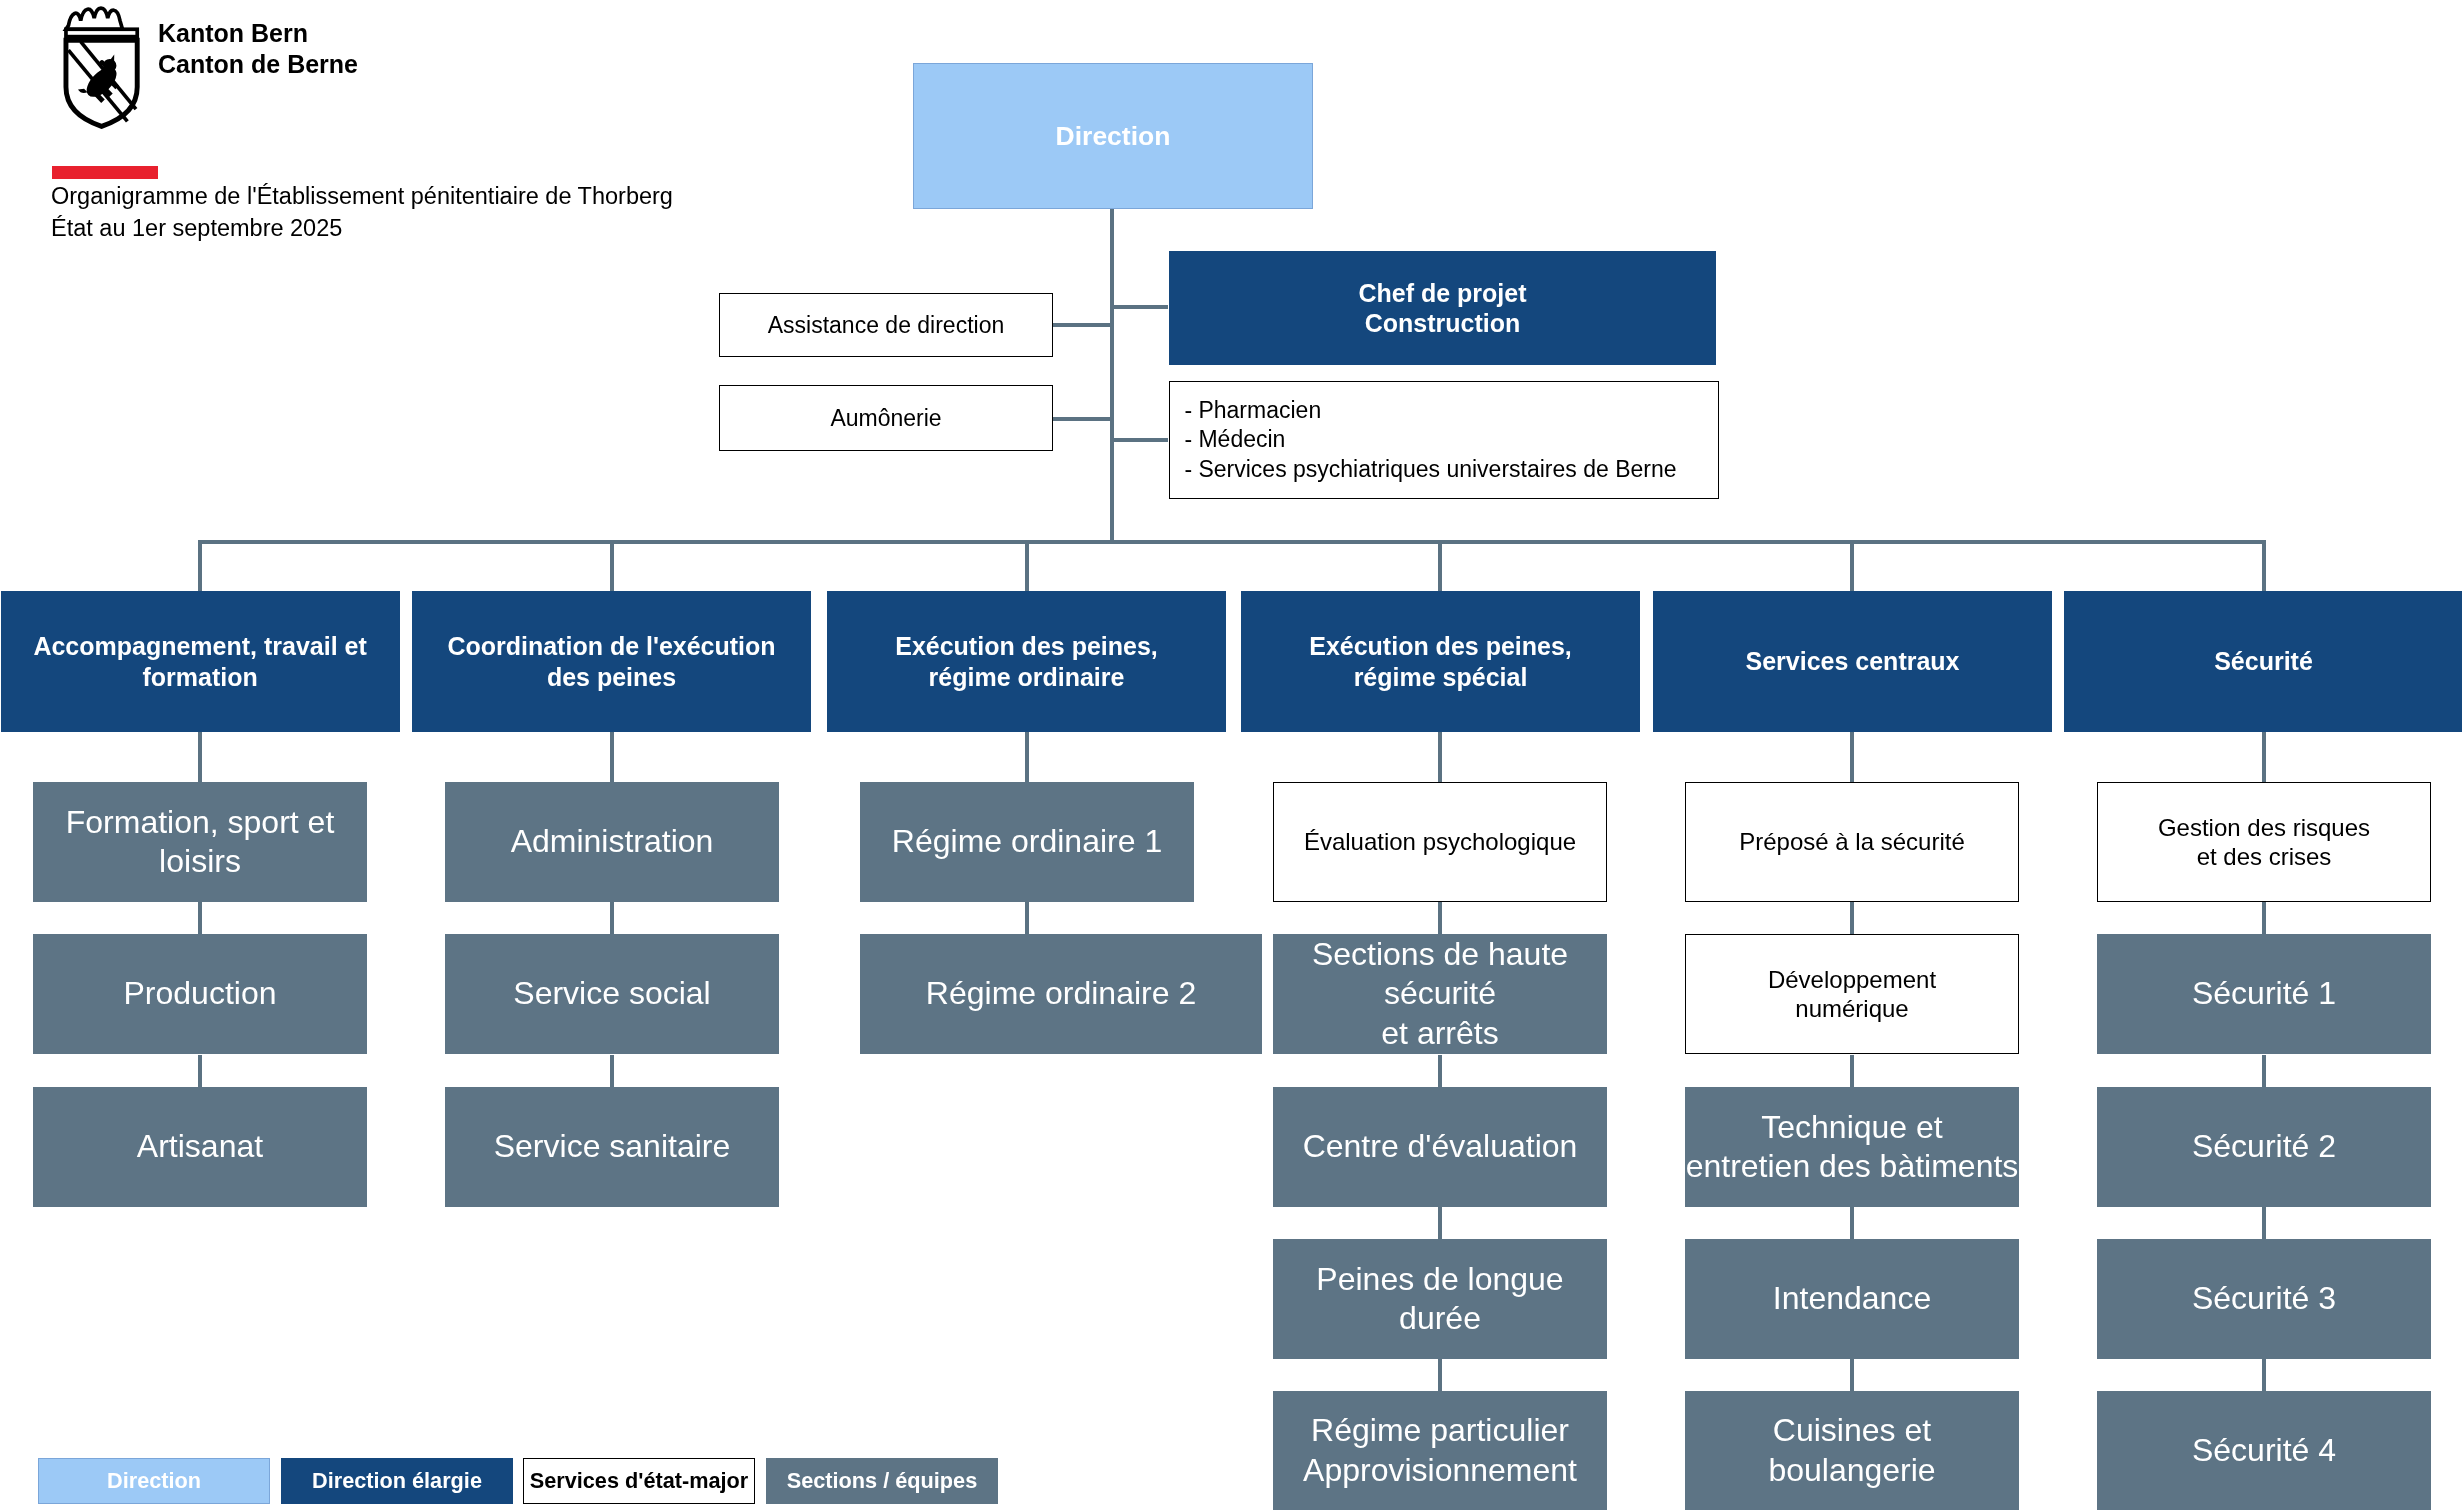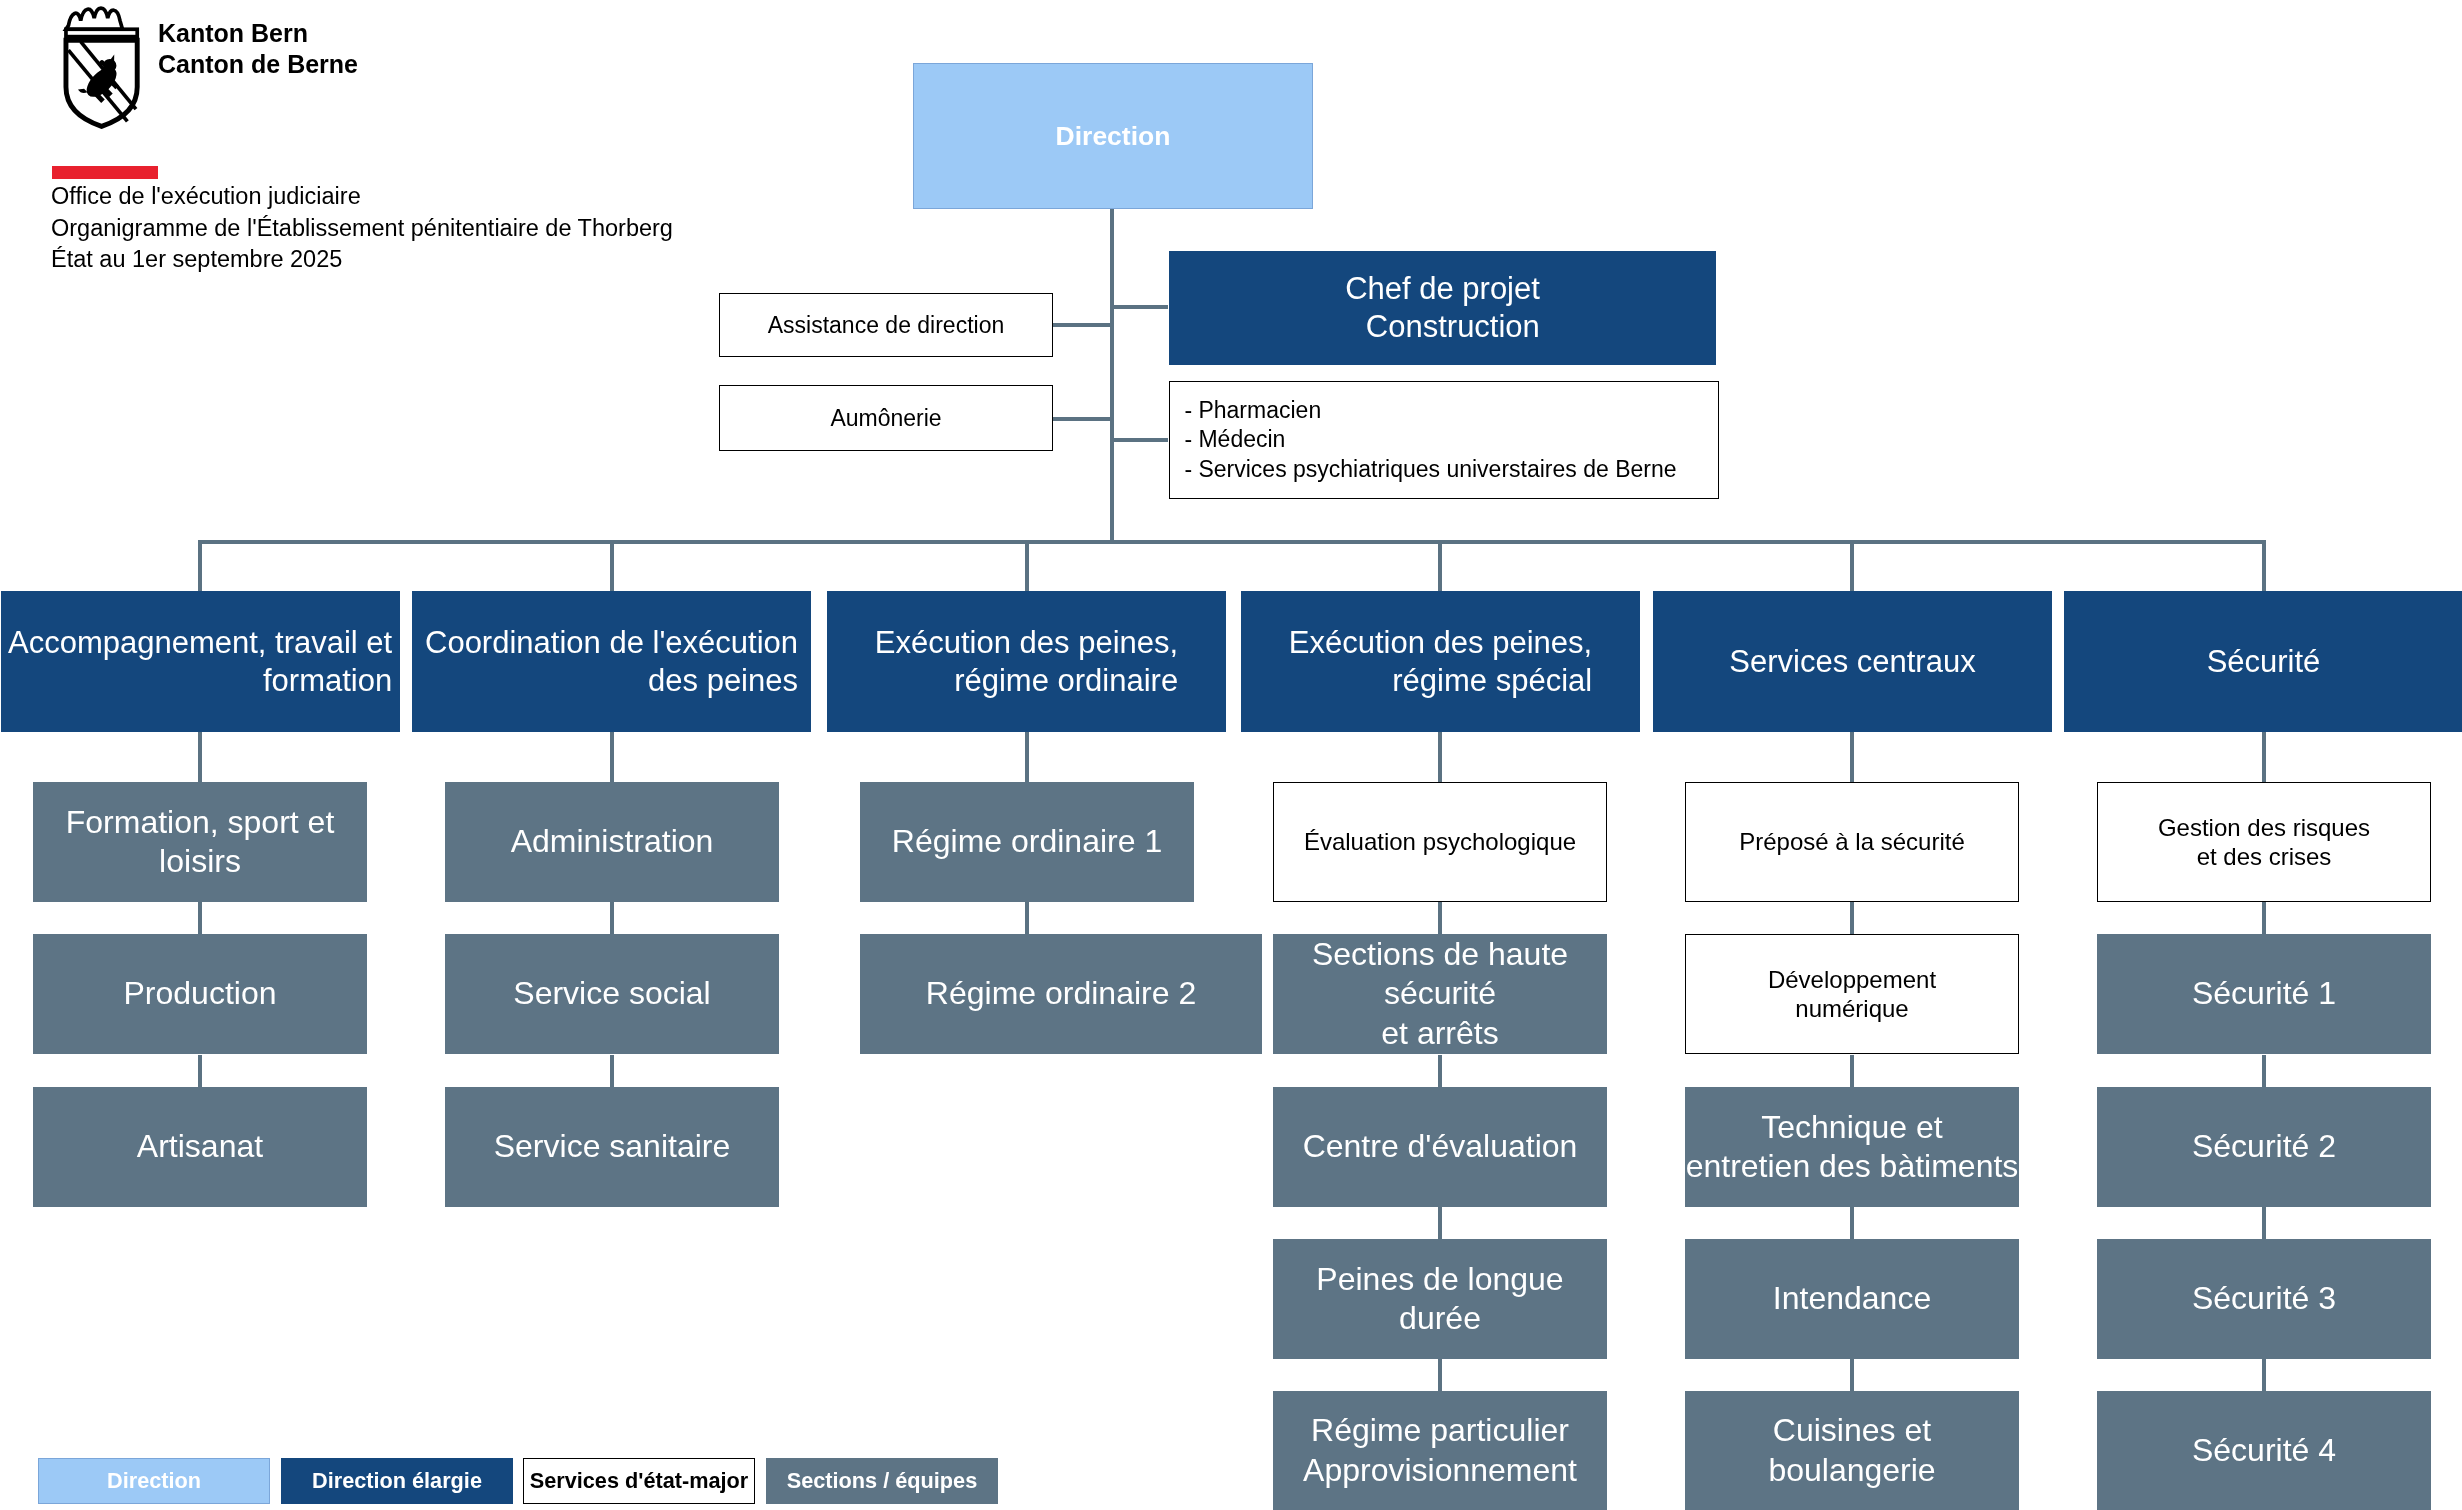--- a/index.html
+++ b/index.html
@@ -25,23 +25,22 @@
   .direction-box{
     background:var(--c-direction,#9cc9f6);
     border:1.8px solid var(--c-direction-border,#7ba6d9);
     color:#ffffff;
     font-weight:bold;
     font-size:26.5px;
   }
   .mgmt{
     background:var(--c-mgmt,#14477d);
     color:#ffffff;
-    font-weight:normal;
-    font-size:31px;
-    text-align:right;
+    font-weight:bold;
+    font-size:25px;
   }
   .staffbox{
     background:var(--c-staff,#ffffff);
     border:1.8px solid #000000;
     color:#000000;
     font-size:24px;
   }
   .team{
     background:var(--c-team,#5d7485);
     color:#ffffff;
@@ -123,21 +122,20 @@
   </svg>
 
   <div class="brand-text">
     <div>Kanton Bern</div>
     <div>Canton de Berne</div>
   </div>
 
   <div class="red-bar"></div>
 
   <div class="title-block">
-    <div>Office de l'exécution judiciaire</div>
     <div>Organigramme de l'Établissement pénitentiaire de Thorberg</div>
     <div>État au 1er septembre 2025</div>
   </div>
 
   <div class="box direction-box" style="left:913px;top:63px;width:400px;height:146px;">Direction</div>
 
   <div class="vline" style="left:1110px;top:209px;width:4.2px;height:333px;"></div>
   <div class="hline" style="left:198px;top:540px;width:2067px;height:3.6px;"></div>
 
   <div class="hline" style="left:1053px;top:323px;width:57px;height:3.6px;"></div>

